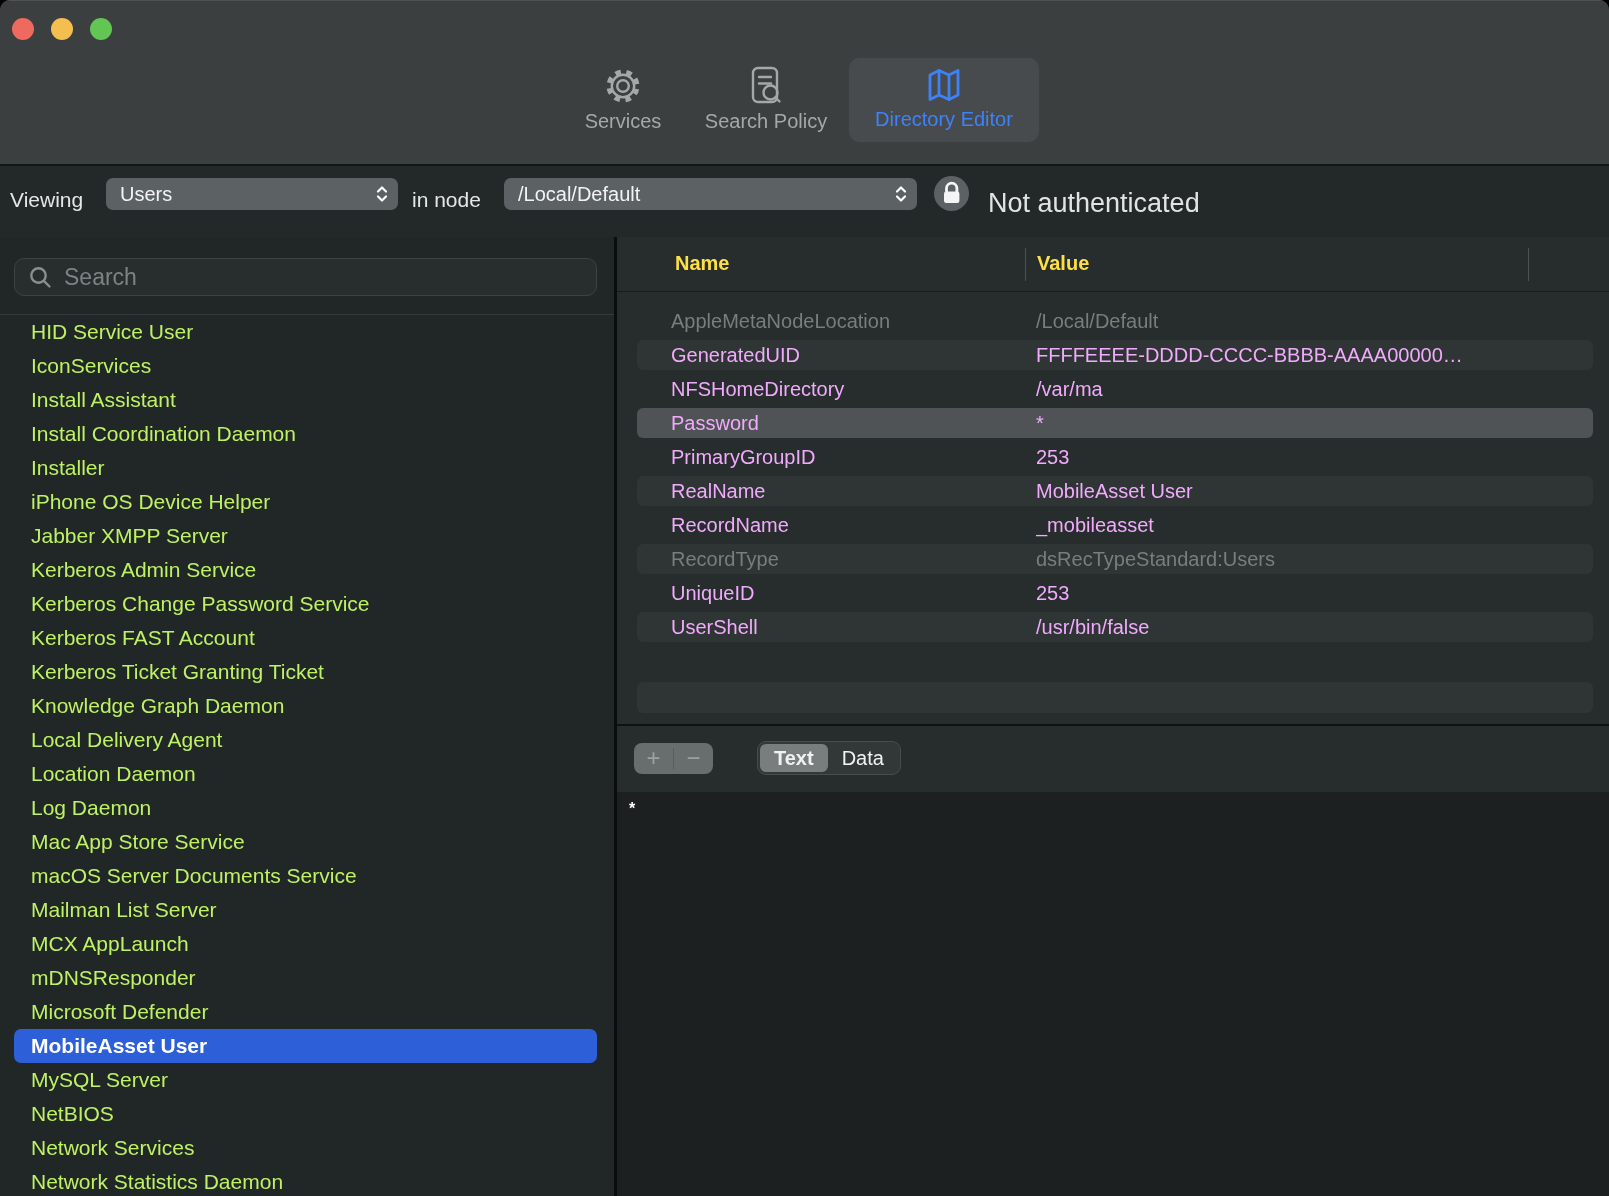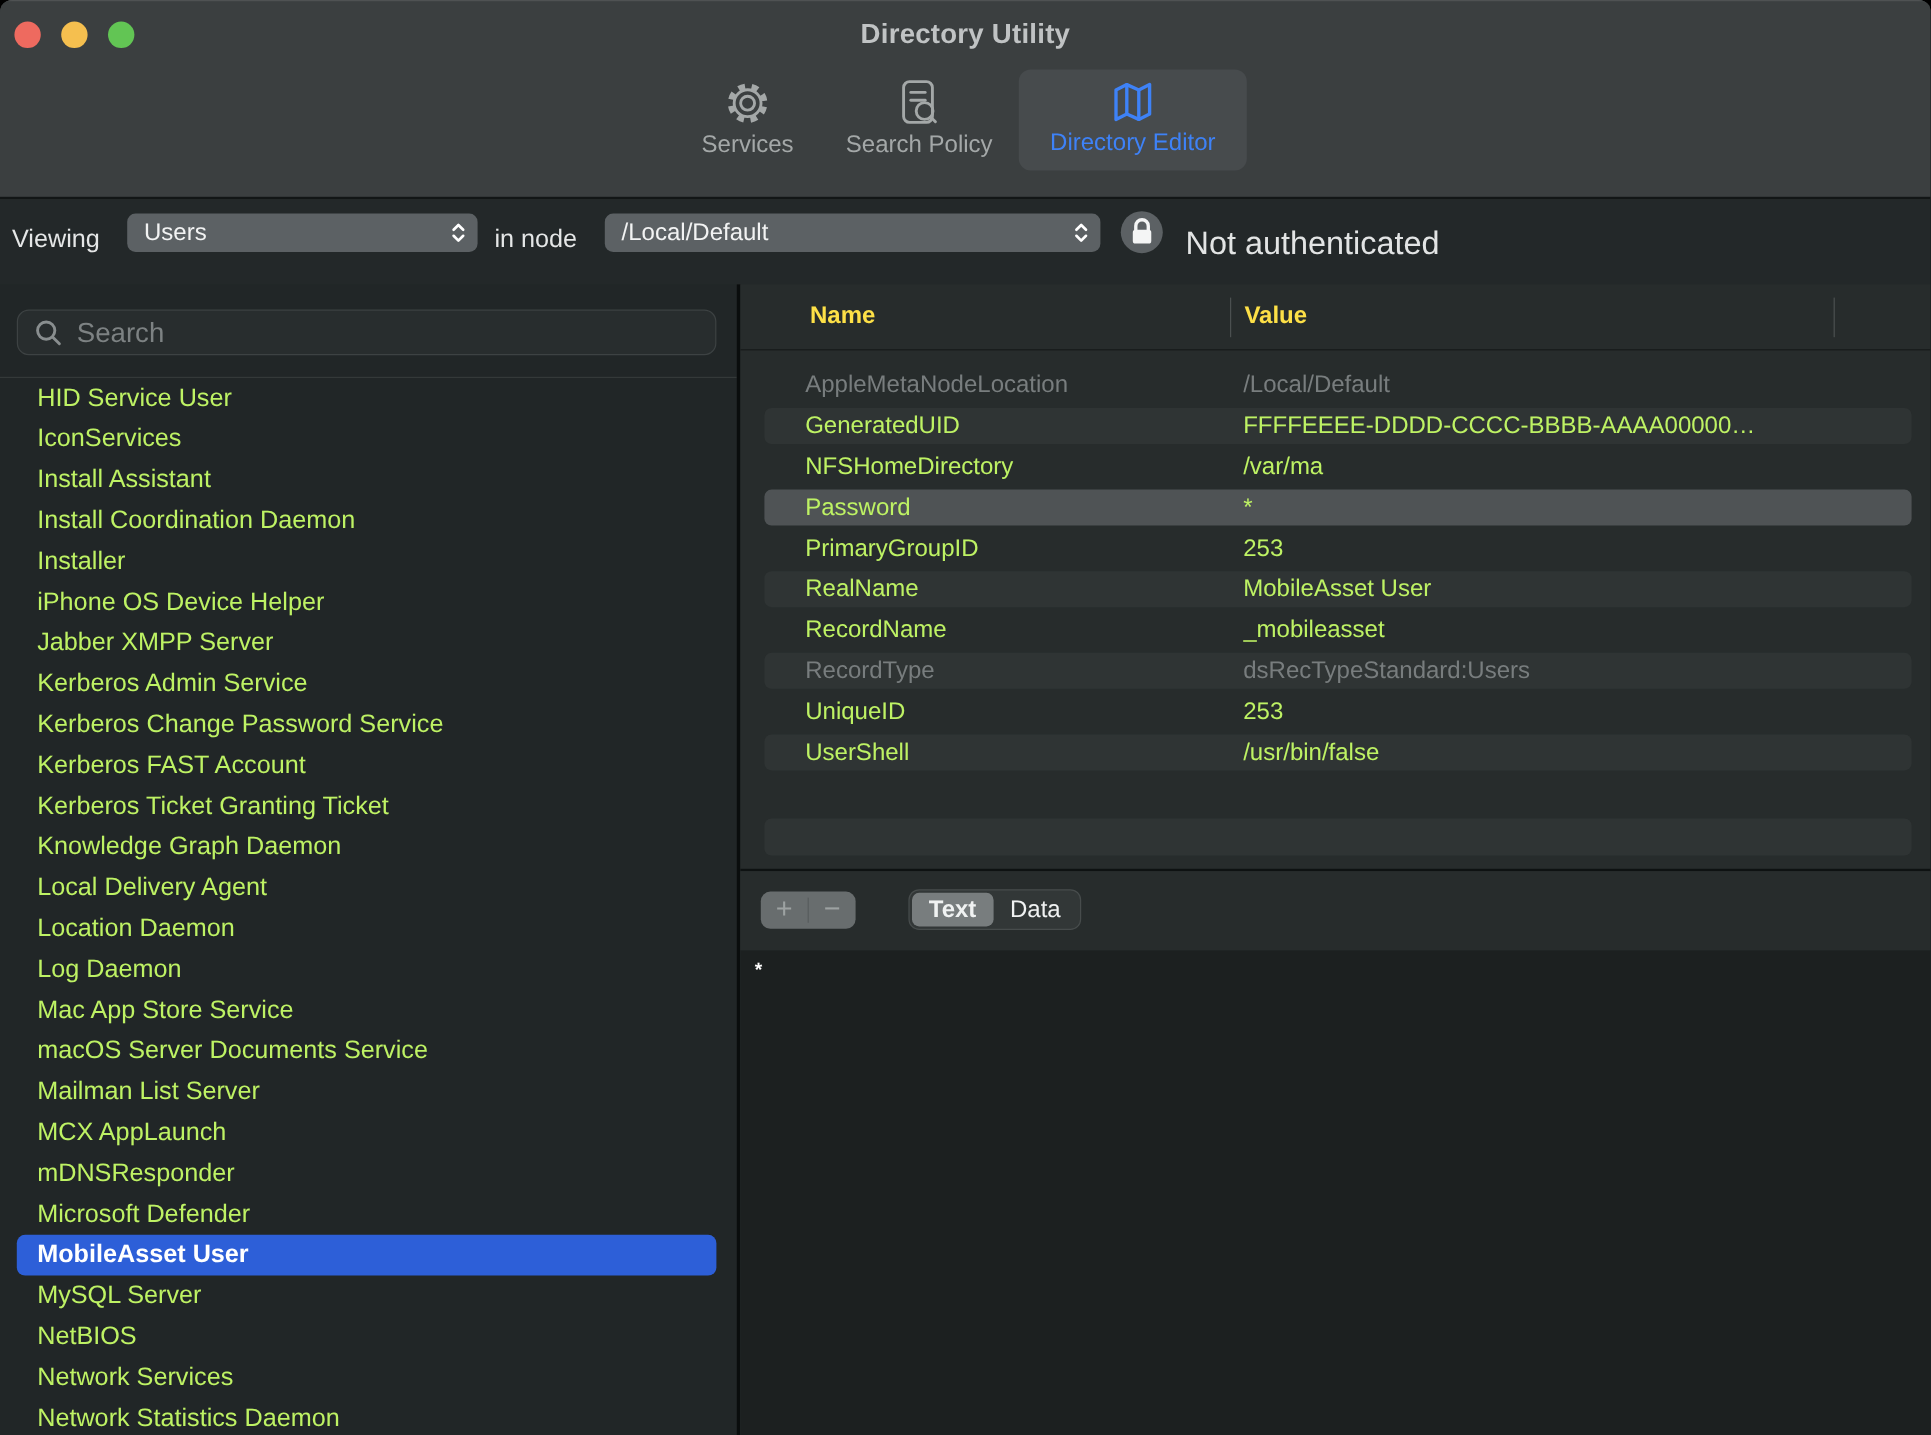--- a/index.html
+++ b/index.html
@@ -93,21 +93,21 @@
   .th-name  { left:58px; }
   .th-value { left:420px; }
   .th-div { position:absolute; top:11px; height:33px; width:1px; background:#4b5050; }
   .th-div1 { left:408px; }
   .th-div2 { left:911px; }
   .thead-underline { position:absolute; left:0; top:54px; width:100%; height:1px; background:#171b1b; }
 
   .rows { position:absolute; top:55px; left:0; right:0; padding-top:14px; }
   .trow {
     margin:0 16px 4px 20px; height:30px; border-radius:6px;
-    display:flex; align-items:center; font-size:20px; color:#bef264;
+    display:flex; align-items:center; font-size:20px; color:#f0abfc;
   }
   .trow.alt { background:#2f3434; }
   .trow.selected { background:var(--rowsel); }
   .trow.dimmed { color:#787d7e; }
   .c-name  { width:365px; padding-left:34px; flex:0 0 auto; white-space:nowrap; overflow:hidden; }
   .c-value { flex:1; white-space:nowrap; overflow:hidden; }
   .empty-band { margin:40px 16px 0 20px; height:31px; border-radius:6px; background:#2f3434; }
 
   .panel-divider { position:absolute; top:487px; left:0; right:0; height:2px; background:#0e1212; }
 
@@ -141,21 +141,20 @@
 <body>
 
 <div class="window">
 
   <div class="header">
     <div class="traffic">
       <span class="tl tl-red"></span>
       <span class="tl tl-yellow"></span>
       <span class="tl tl-green"></span>
     </div>
-    <div class="title">Directory Utility</div>
 
     <div class="tb-item tb-services">
       <svg class="tb-icon" width="44" height="44" viewBox="0 0 44 44">
         <g fill="none" style="stroke:#a4a8a8">
           <circle cx="22" cy="22" r="14" stroke-width="5" stroke-dasharray="5.5 5.5" transform="rotate(12 22 22)"></circle>
           <circle cx="22" cy="22" r="11.2" stroke-width="2.4"></circle>
           <circle cx="22" cy="22" r="5.8" stroke-width="2.4"></circle>
         </g>
       </svg>
       <span>Services</span>

